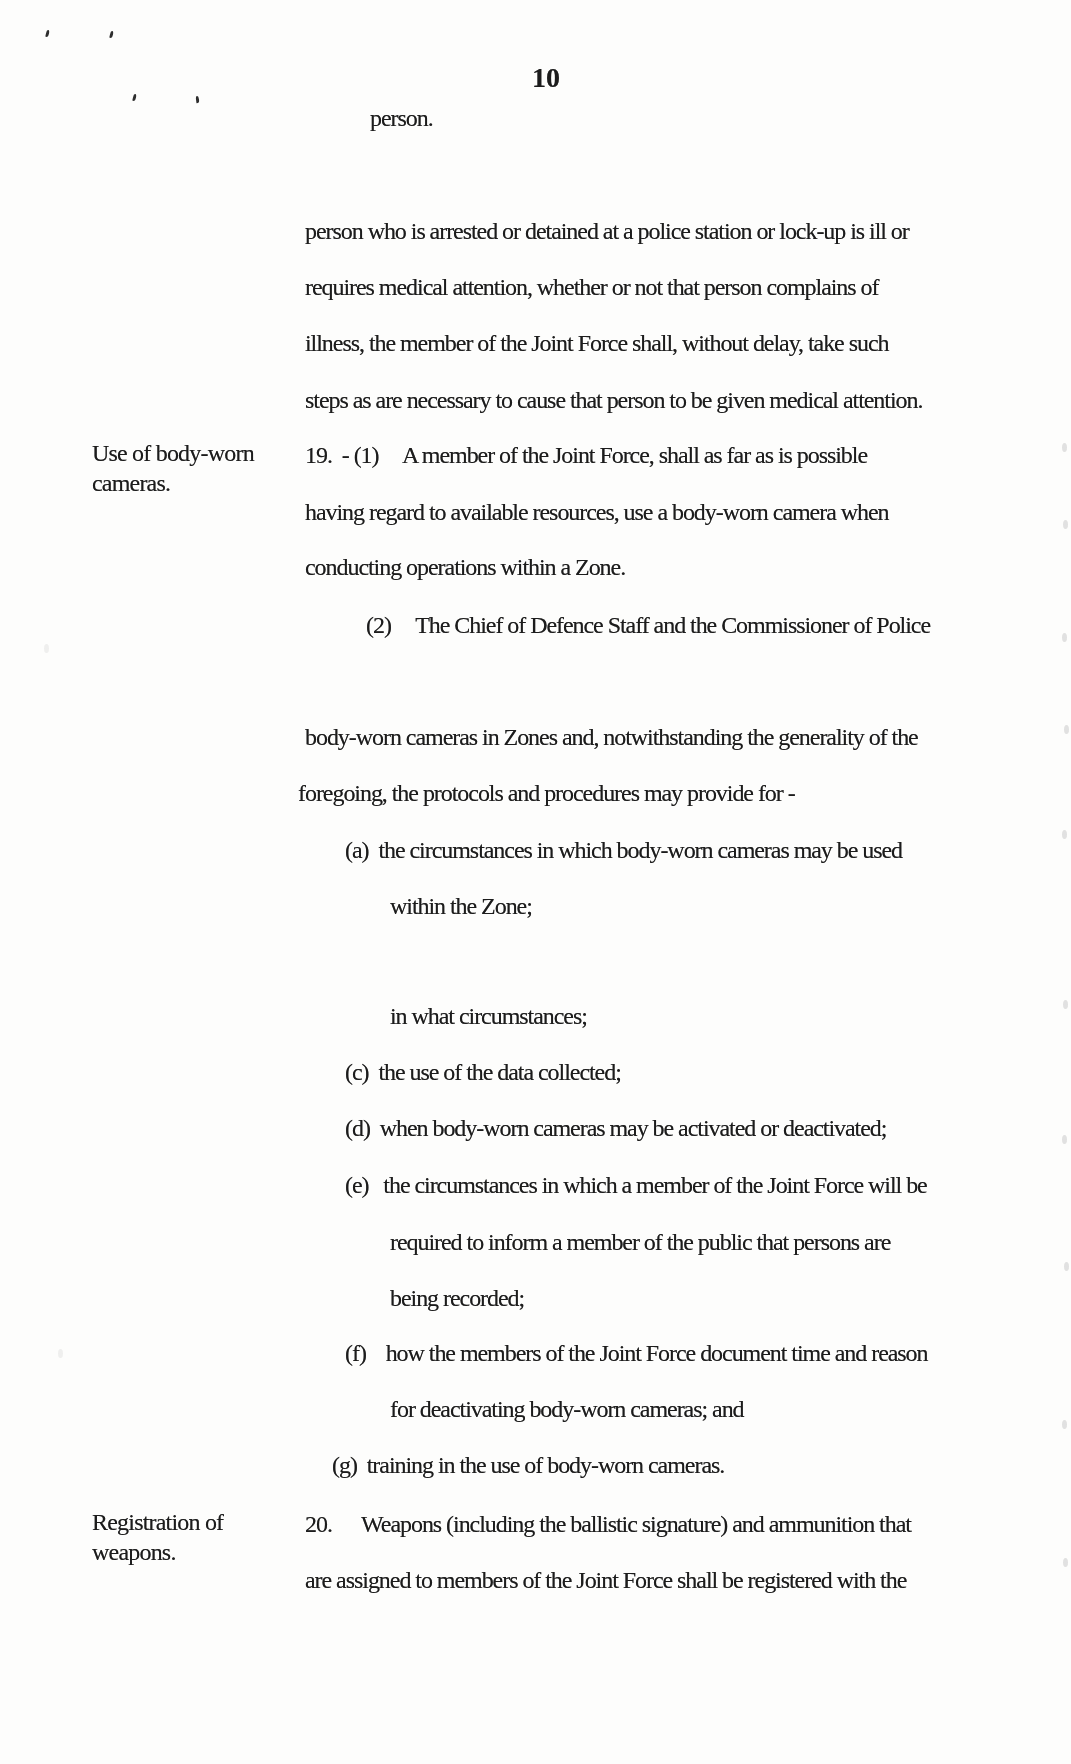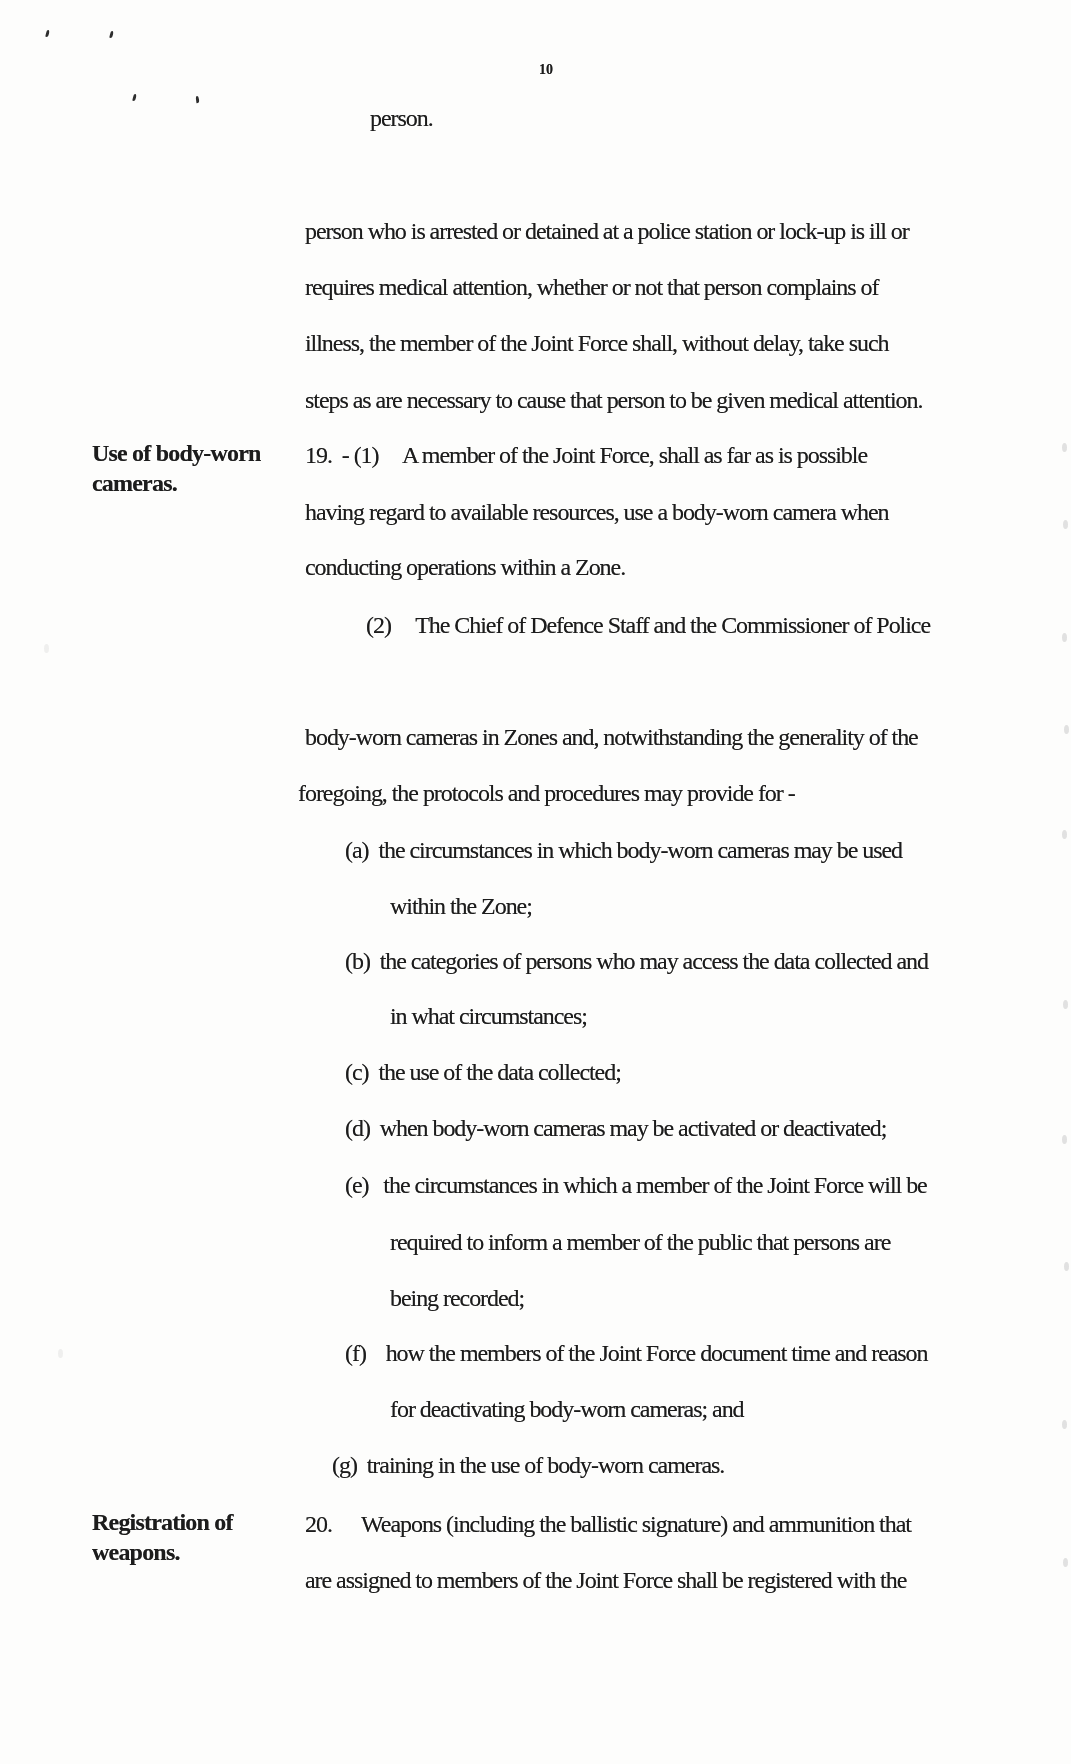--- a/index.html
+++ b/index.html
@@ -14,29 +14,29 @@
   }
   .ln{
     position:absolute;
     white-space:pre;
     font-size:24px;
     line-height:28px;
     letter-spacing:-1.05px;
     text-shadow:0 0 .5px rgba(20,20,20,.55);
   }
   .mn{
-    font-weight:bold;
+    font-weight:normal;
     letter-spacing:-0.8px;
     font-size:24px;
   }
   .pageno{
     position:absolute;
     top:62px;left:546px;
     transform:translateX(-50%);
-    font-size:14px;
+    font-size:28px;
     letter-spacing:0;
     font-weight:bold;
     text-shadow:0 0 .4px rgba(20,20,20,.5);
     text-align:center;
   }
   .speck{
     position:absolute;
     width:3px;height:7px;
     background:#2e2e2e;
     border-radius:60% 60% 60% 0;
@@ -89,21 +89,20 @@
   <div class="ln" style="left:305px;top:553px">conducting operations within a Zone.</div>
   <div class="ln" style="left:305px;top:498px">having regard to available resources, use a body-worn camera when</div>
 
   <div class="ln" style="left:366px;top:611px">(2)     The Chief of Defence Staff and the Commissioner of Police</div>
   <div class="ln" style="left:305px;top:723px">body-worn cameras in Zones and, notwithstanding the generality of the</div>
   <div class="ln" style="left:298px;top:779px">foregoing, the protocols and procedures may provide for -</div>
 
   <div class="ln" style="left:345px;top:836px">(a)  the circumstances in which body-worn cameras may be used</div>
   <div class="ln" style="left:390px;top:892px">within the Zone;</div>
 
-  <div class="ln" style="left:345px;top:947px">(b)  the categories of persons who may access the data collected and</div>
   <div class="ln" style="left:390px;top:1002px">in what circumstances;</div>
 
   <div class="ln" style="left:345px;top:1058px">(c)  the use of the data collected;</div>
 
   <div class="ln" style="left:345px;top:1114px">(d)  when body-worn cameras may be activated or deactivated;</div>
 
   <div class="ln" style="left:345px;top:1171px">(e)   the circumstances in which a member of the Joint Force will be</div>
   <div class="ln" style="left:390px;top:1228px">required to inform a member of the public that persons are</div>
   <div class="ln" style="left:390px;top:1284px">being recorded;</div>
 

